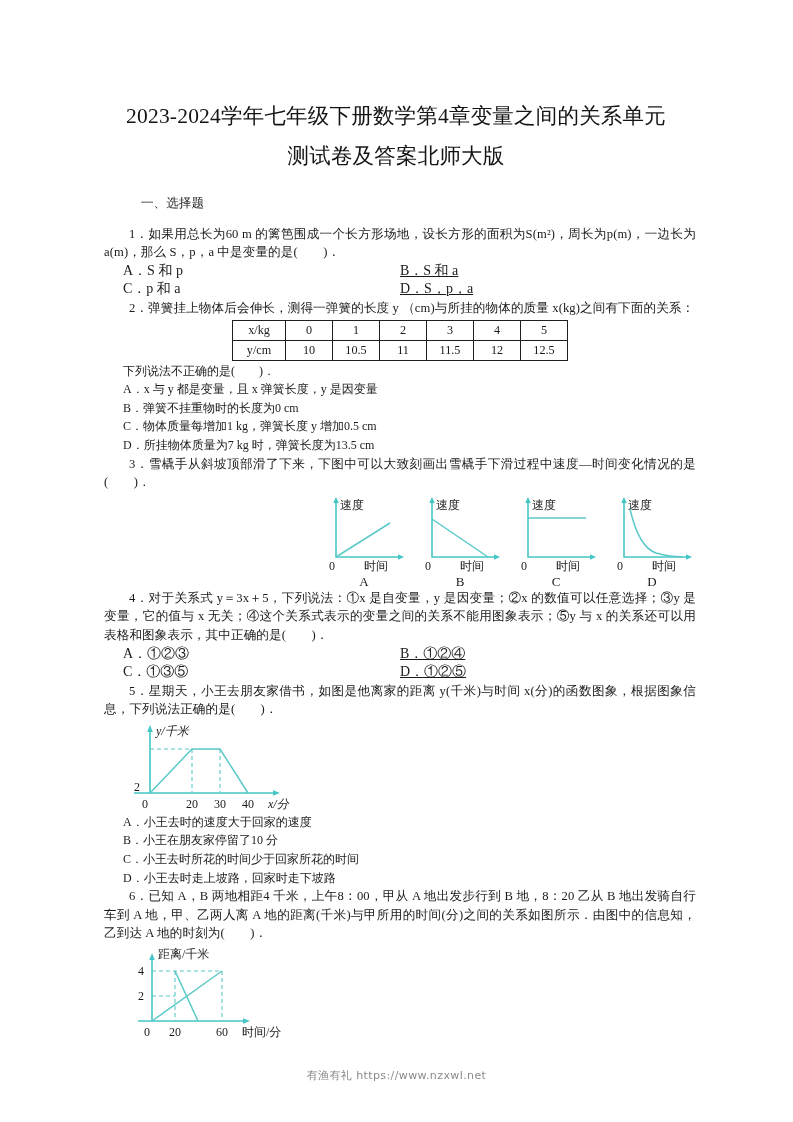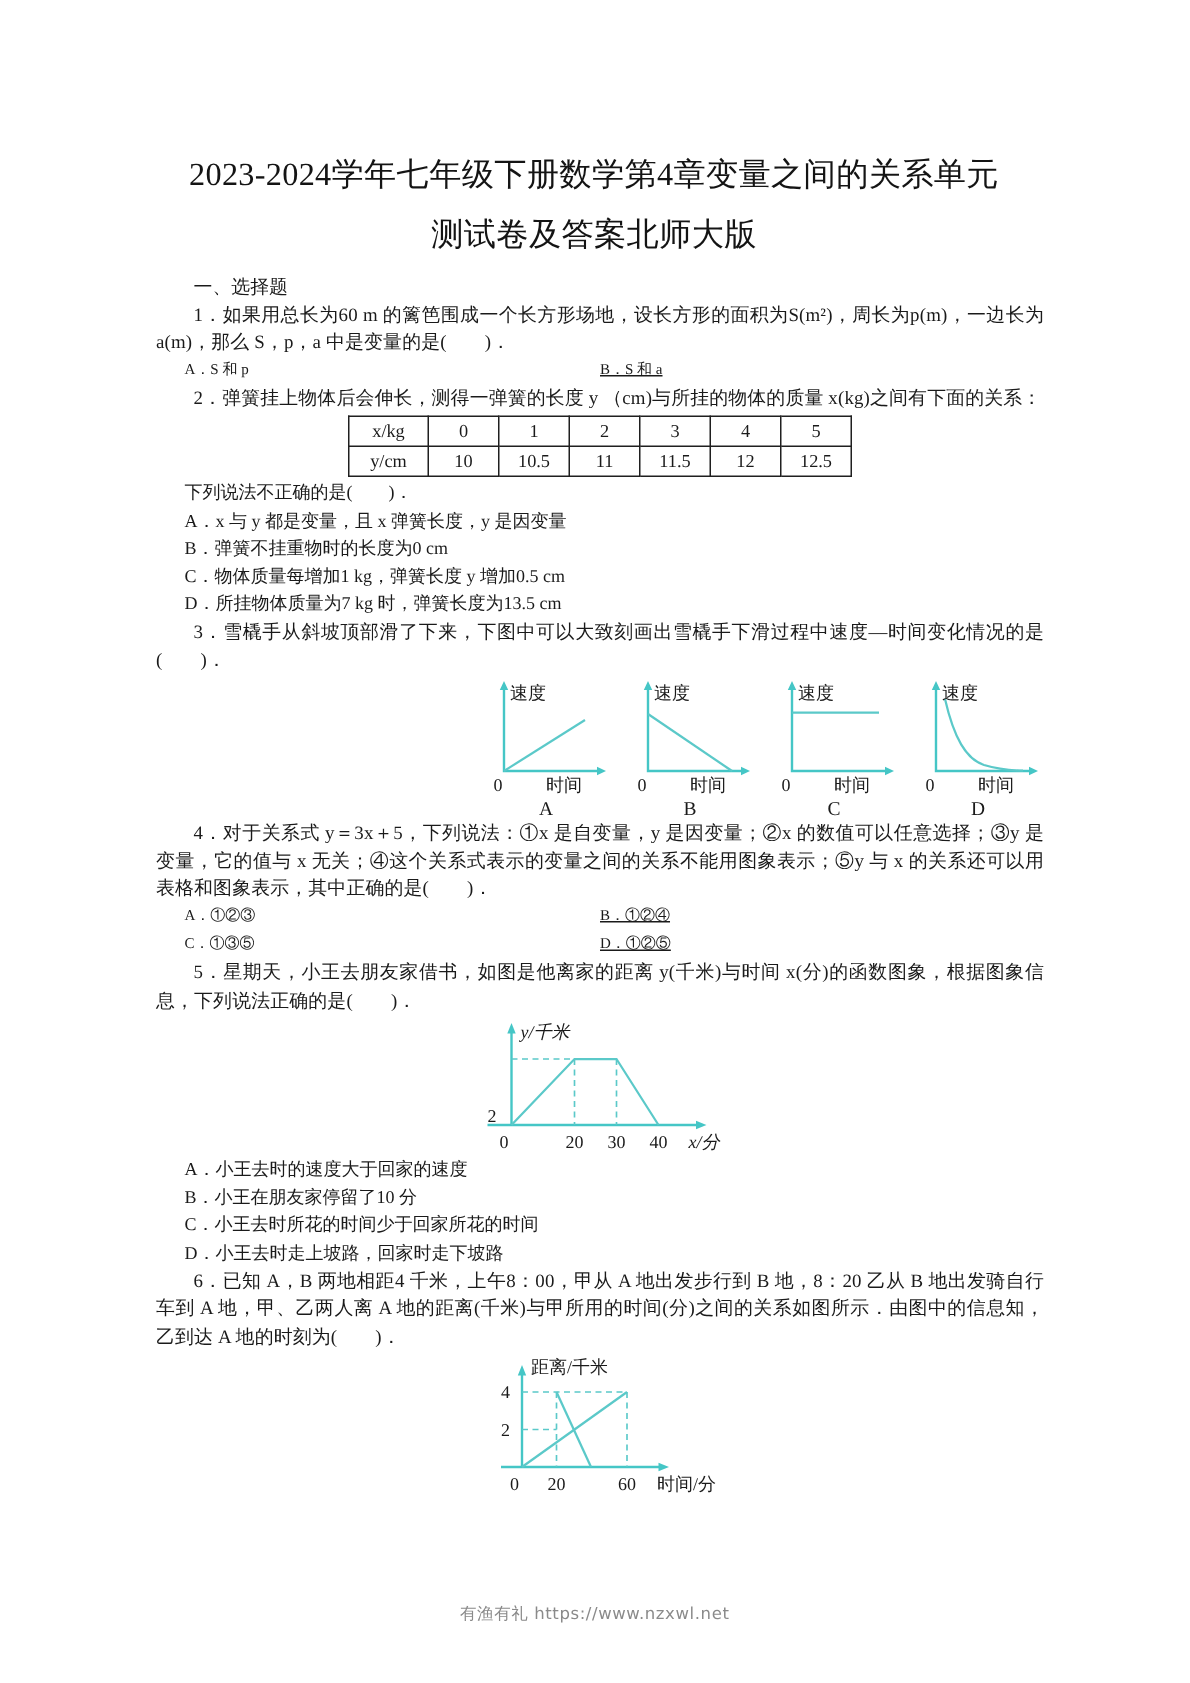--- a/index.html
+++ b/index.html
@@ -44,25 +44,25 @@
     line-height: 18.6px;
     text-align: justify;
     margin: 0;
     letter-spacing: 0.1px;
   }
   .indent { text-indent: 25px; }
   .sec-head {
     font-size: 12.6px;
     line-height: 18.6px;
     text-indent: 25px;
-    margin: 0;
+    margin: 12px;
   }
   .opt-row {
     position: relative;
-    font-size: 10px;
+    font-size: 14px;
     line-height: 18.6px;
     height: 18.6px;
   }
   .opt-a, .opt-c { position: absolute; left: 19px; }
   .opt-b, .opt-d { position: absolute; left: 296px; text-decoration: underline; }
   .opt-full { padding-left: 19px; font-size: 12px; line-height: 18.6px; }
 
   
   .tbl-wrap {
     margin: 2px 0 1px 0;
@@ -100,21 +100,21 @@
     margin-top: 1px;
     font-family: "Liberation Serif", serif;
   }
   svg { display: block; overflow: visible; }
   .axline { stroke: #45c6c6; stroke-width: 1.6; fill: none; }
   .curve  { stroke: #5bc9c9; stroke-width: 1.5; fill: none; }
   .dash   { stroke: #5bc9c9; stroke-width: 1.1; fill: none; stroke-dasharray: 4 3; }
   .gtxt   { font-family: "Liberation Serif", serif; font-size: 12px; fill: #1a1a1a; }
   .gtxt-i { font-family: "Liberation Serif", serif; font-size: 12px; fill: #1a1a1a; font-style: italic; }
 
-  .centered-fig { display: flex; justify-content: center; margin: 2px 0 0 0; }
+  .centered-fig { display: flex; margin: 2px 0 0 0; }
 
   
   .footer {
     position: absolute;
     left: 0;
     top: 1068px;
     width: 793px;
     text-align: center;
     font-size: 11px;
     color: #8a8a8a;
@@ -133,20 +133,24 @@
   </div>
 
   <div class="body-area">
 
     <div class="sec-head">一、选择题</div>
 
     <div class="para indent">1．如果用总长为60 m 的篱笆围成一个长方形场地，设长方形的面积为S(m²)，周长为p(m)，一边长为a(m)，那么 S，p，a 中是变量的是(　　)．</div>
     <div class="opt-row">
       <span class="opt-a">A．S 和 p</span>
       <span class="opt-b">B．S 和 a</span>
+    </div>
+    <div class="opt-row">
+      <span class="opt-c">C．p 和 a</span>
+      <span class="opt-d">D．S，p，a</span>
     </div>
 
     <div class="para indent">2．弹簧挂上物体后会伸长，测得一弹簧的长度 y （cm)与所挂的物体的质量 x(kg)之间有下面的关系：</div>
 
     <div class="tbl-wrap">
       <table class="spring">
         <tbody>
           <tr>
             <td class="hd">x/kg</td>
             <td class="dc">0</td>

